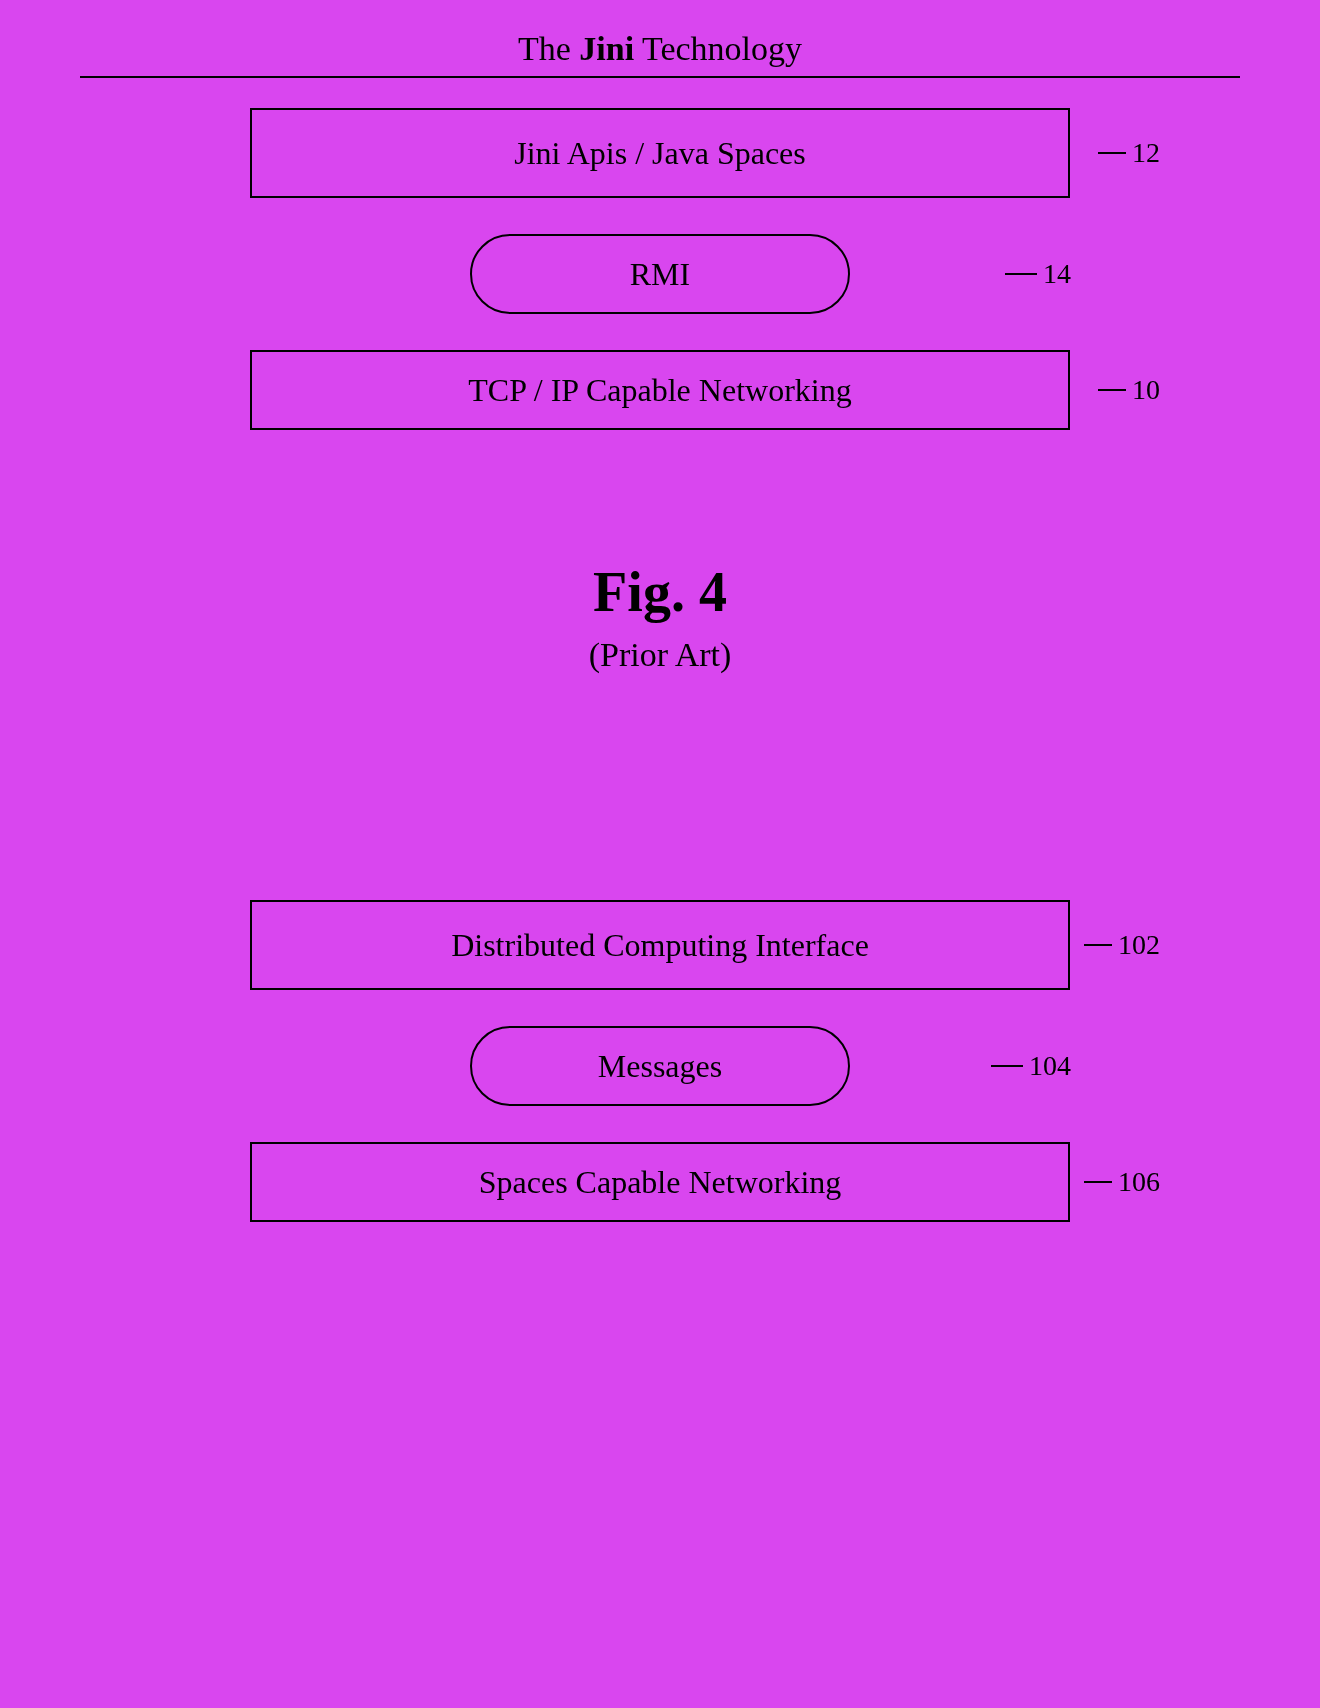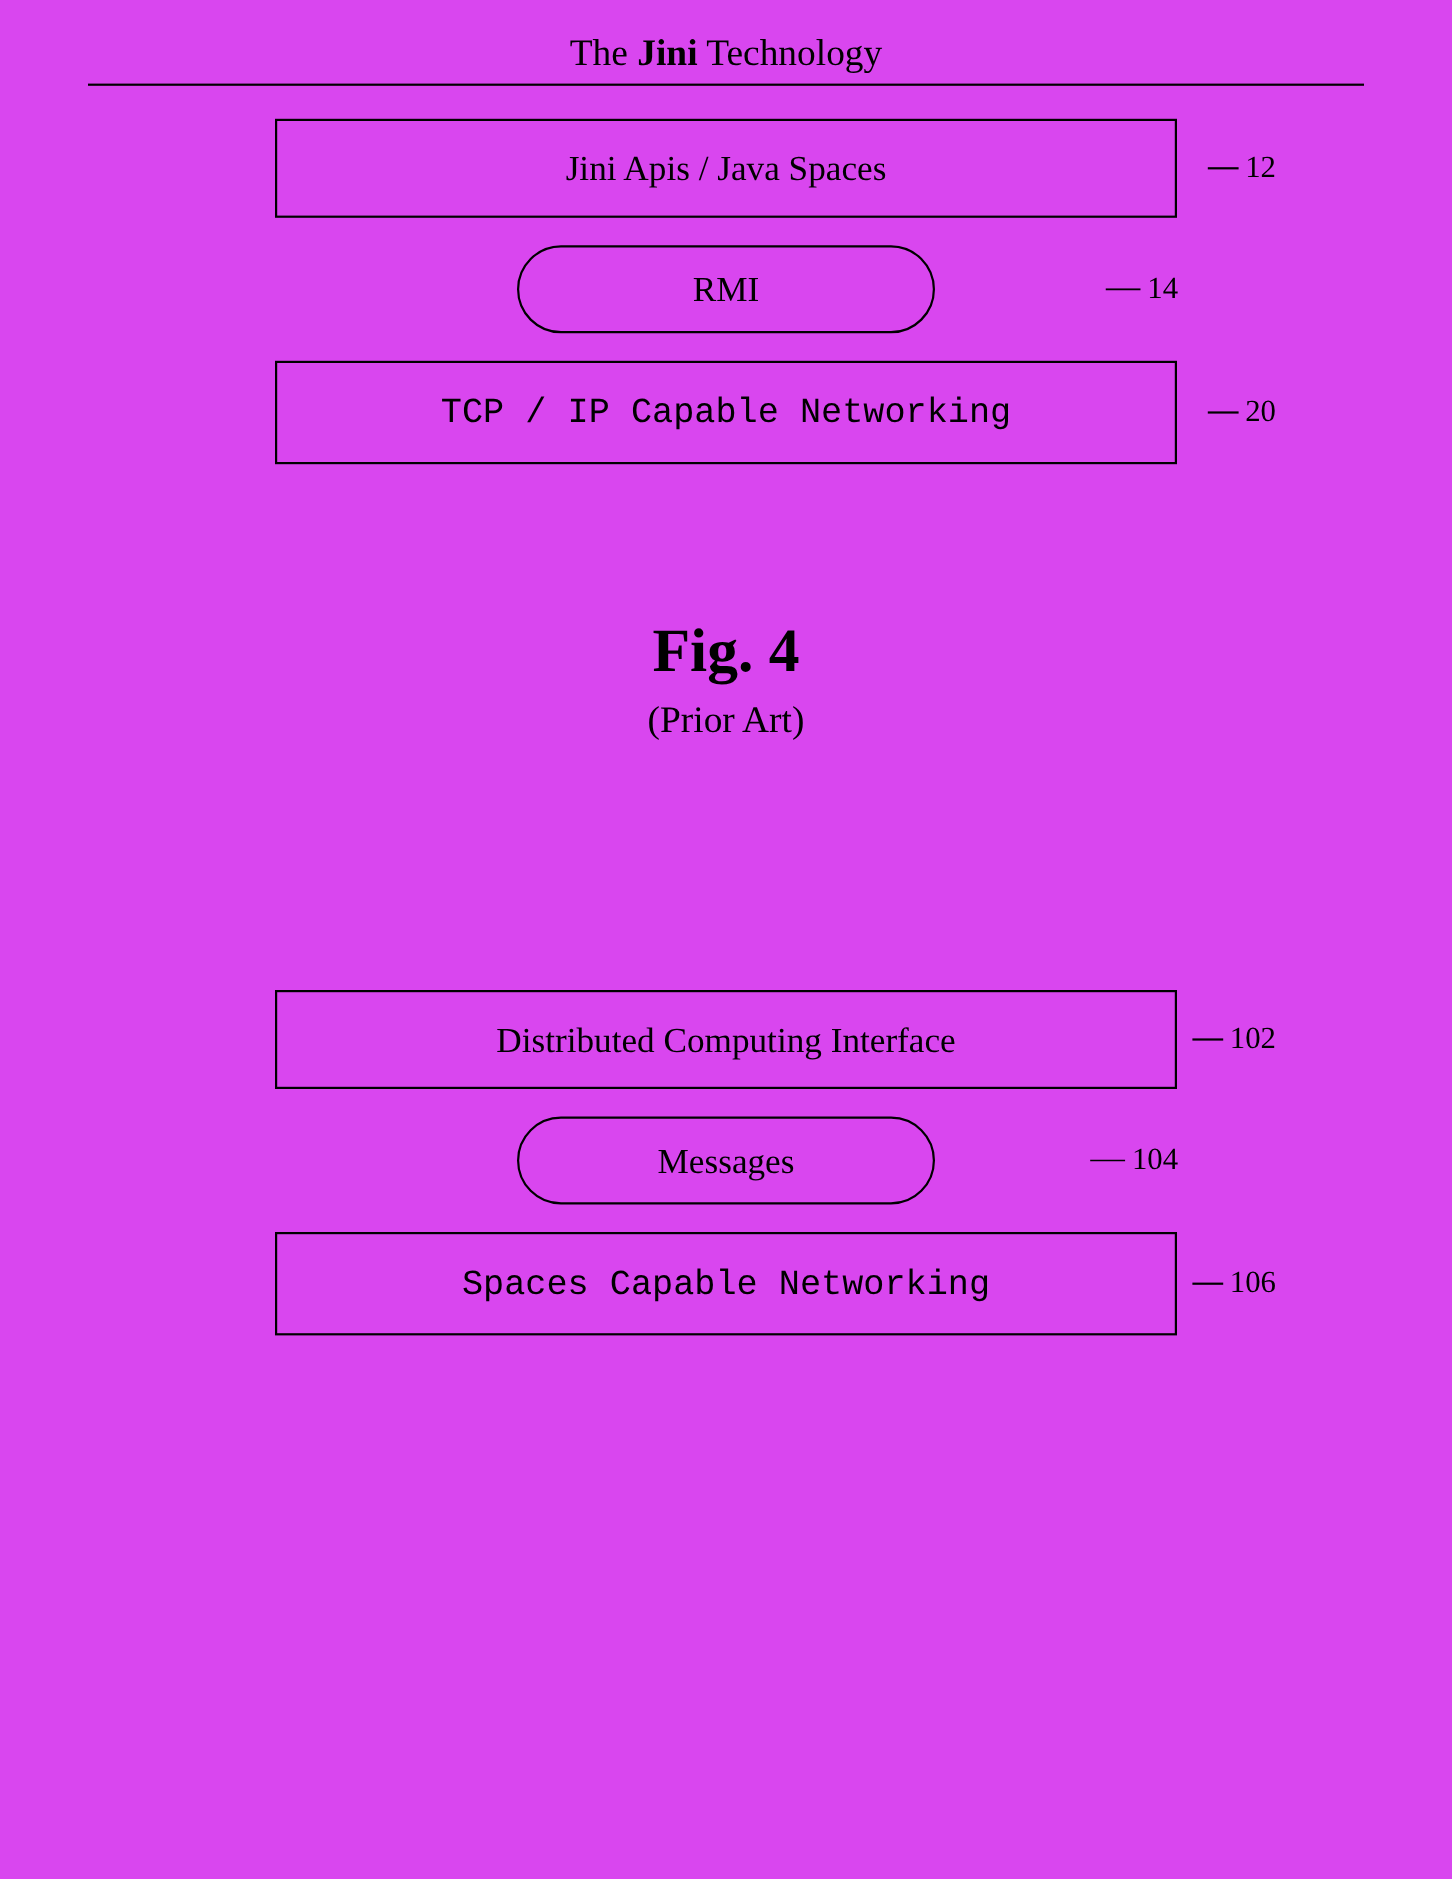--- a/index.html
+++ b/index.html
@@ -48,21 +48,21 @@
       border: none;
       border-top: 2px solid #000;
       margin-bottom: 30px;
     }
 
     .diagram-section {
       position: relative;
       display: flex;
       flex-direction: column;
       align-items: center;
-      gap: 25px;
+      gap: 36px;
     }
 
     .box-rect {
       border: 2.5px solid #000;
       border-radius: 0px;
       display: flex;
       align-items: center;
       justify-content: center;
       font-size: 32px;
       font-weight: normal;
@@ -85,22 +85,21 @@
       height: 90px;
     }
 
     .fig1-box2 {
       width: 380px;
       height: 80px;
     }
 
     .fig1-box3 {
       width: 820px;
-      height: 94px;
-      font-family: Liberation Mono, monospace;
+      height: 80px;
     }
 
     .label-tag {
       position: absolute;
       right: -90px;
       top: 50%;
       transform: translateY(-50%);
       font-size: 28px;
       display: flex;
       align-items: center;
@@ -184,21 +183,21 @@
             </svg>
           <span>14</span>
         </div>
       </div>
 
       <div style="position:relative; width:820px;">
         <div class="box-rect fig1-box3">
           <span>TCP / IP Capable Networking</span>
         </div>
         <div class="label-tag">
-          <span>20</span>
+          <span>10</span>
         </div>
       </div>
     </div>
   </div>
 
   <div class="fig1-caption">
     <div class="fig-number">Fig. 4</div>
     <div class="fig-subtitle">(Prior Art)</div>
   </div>
 

